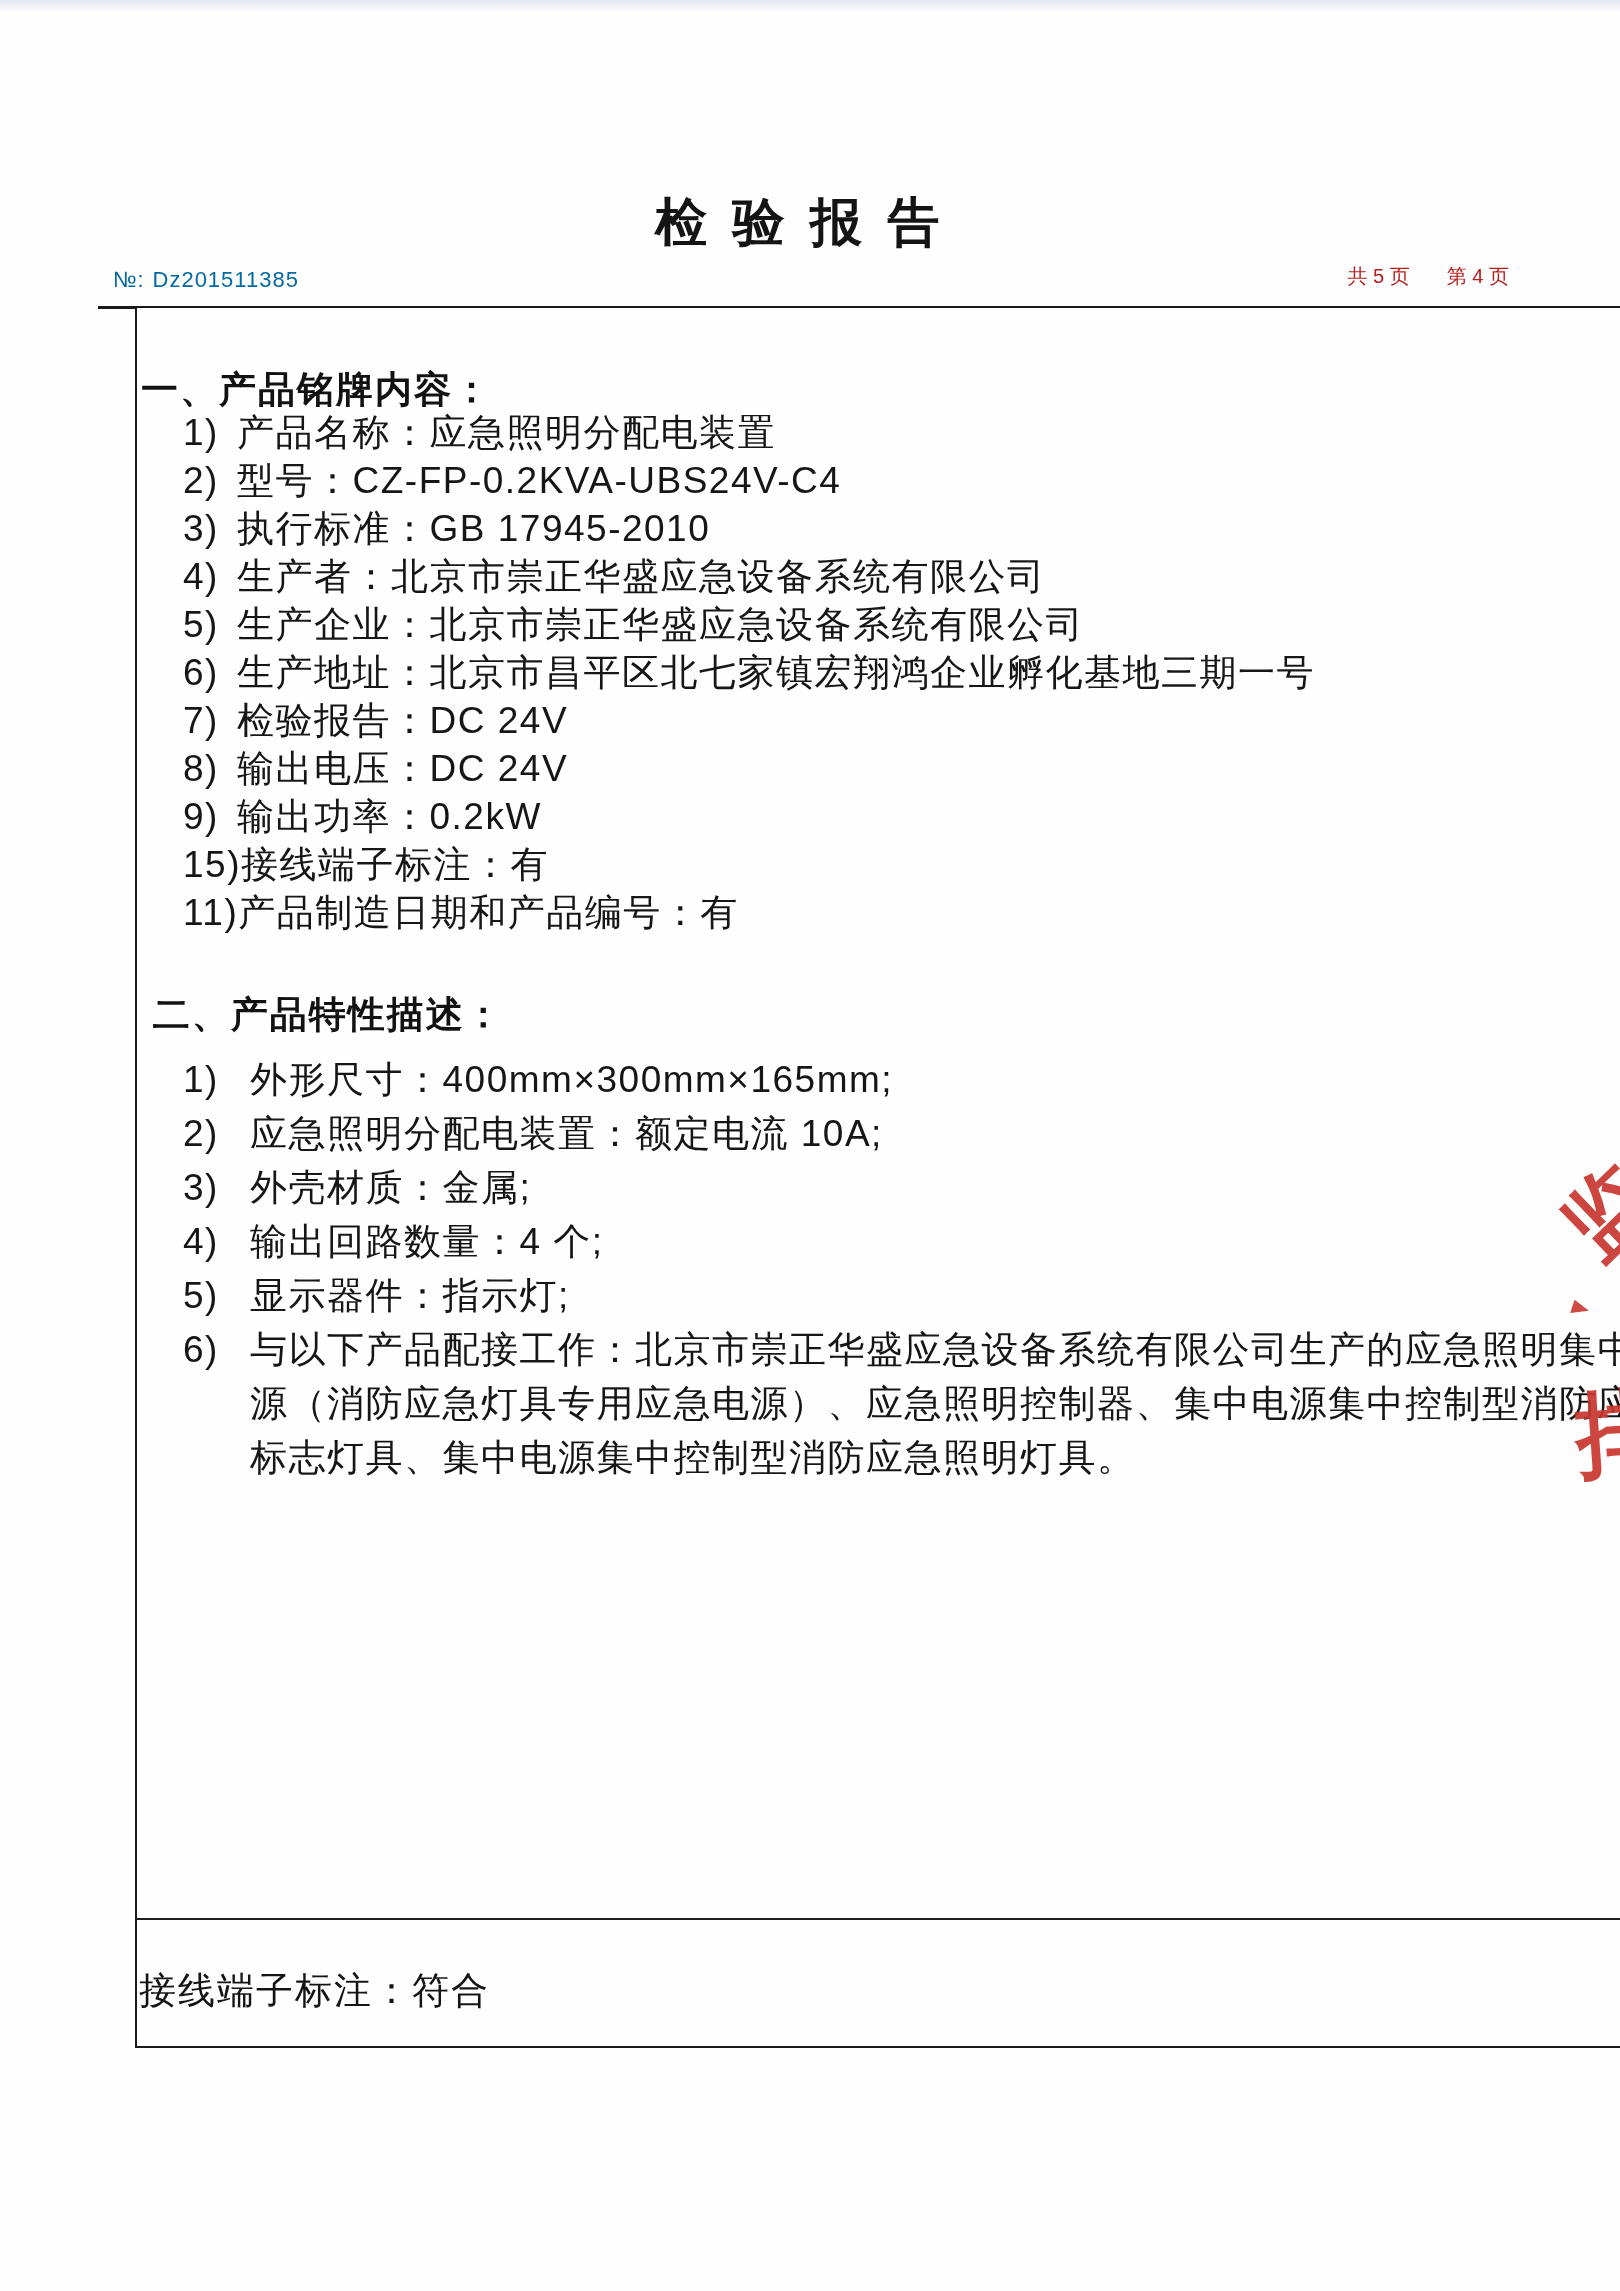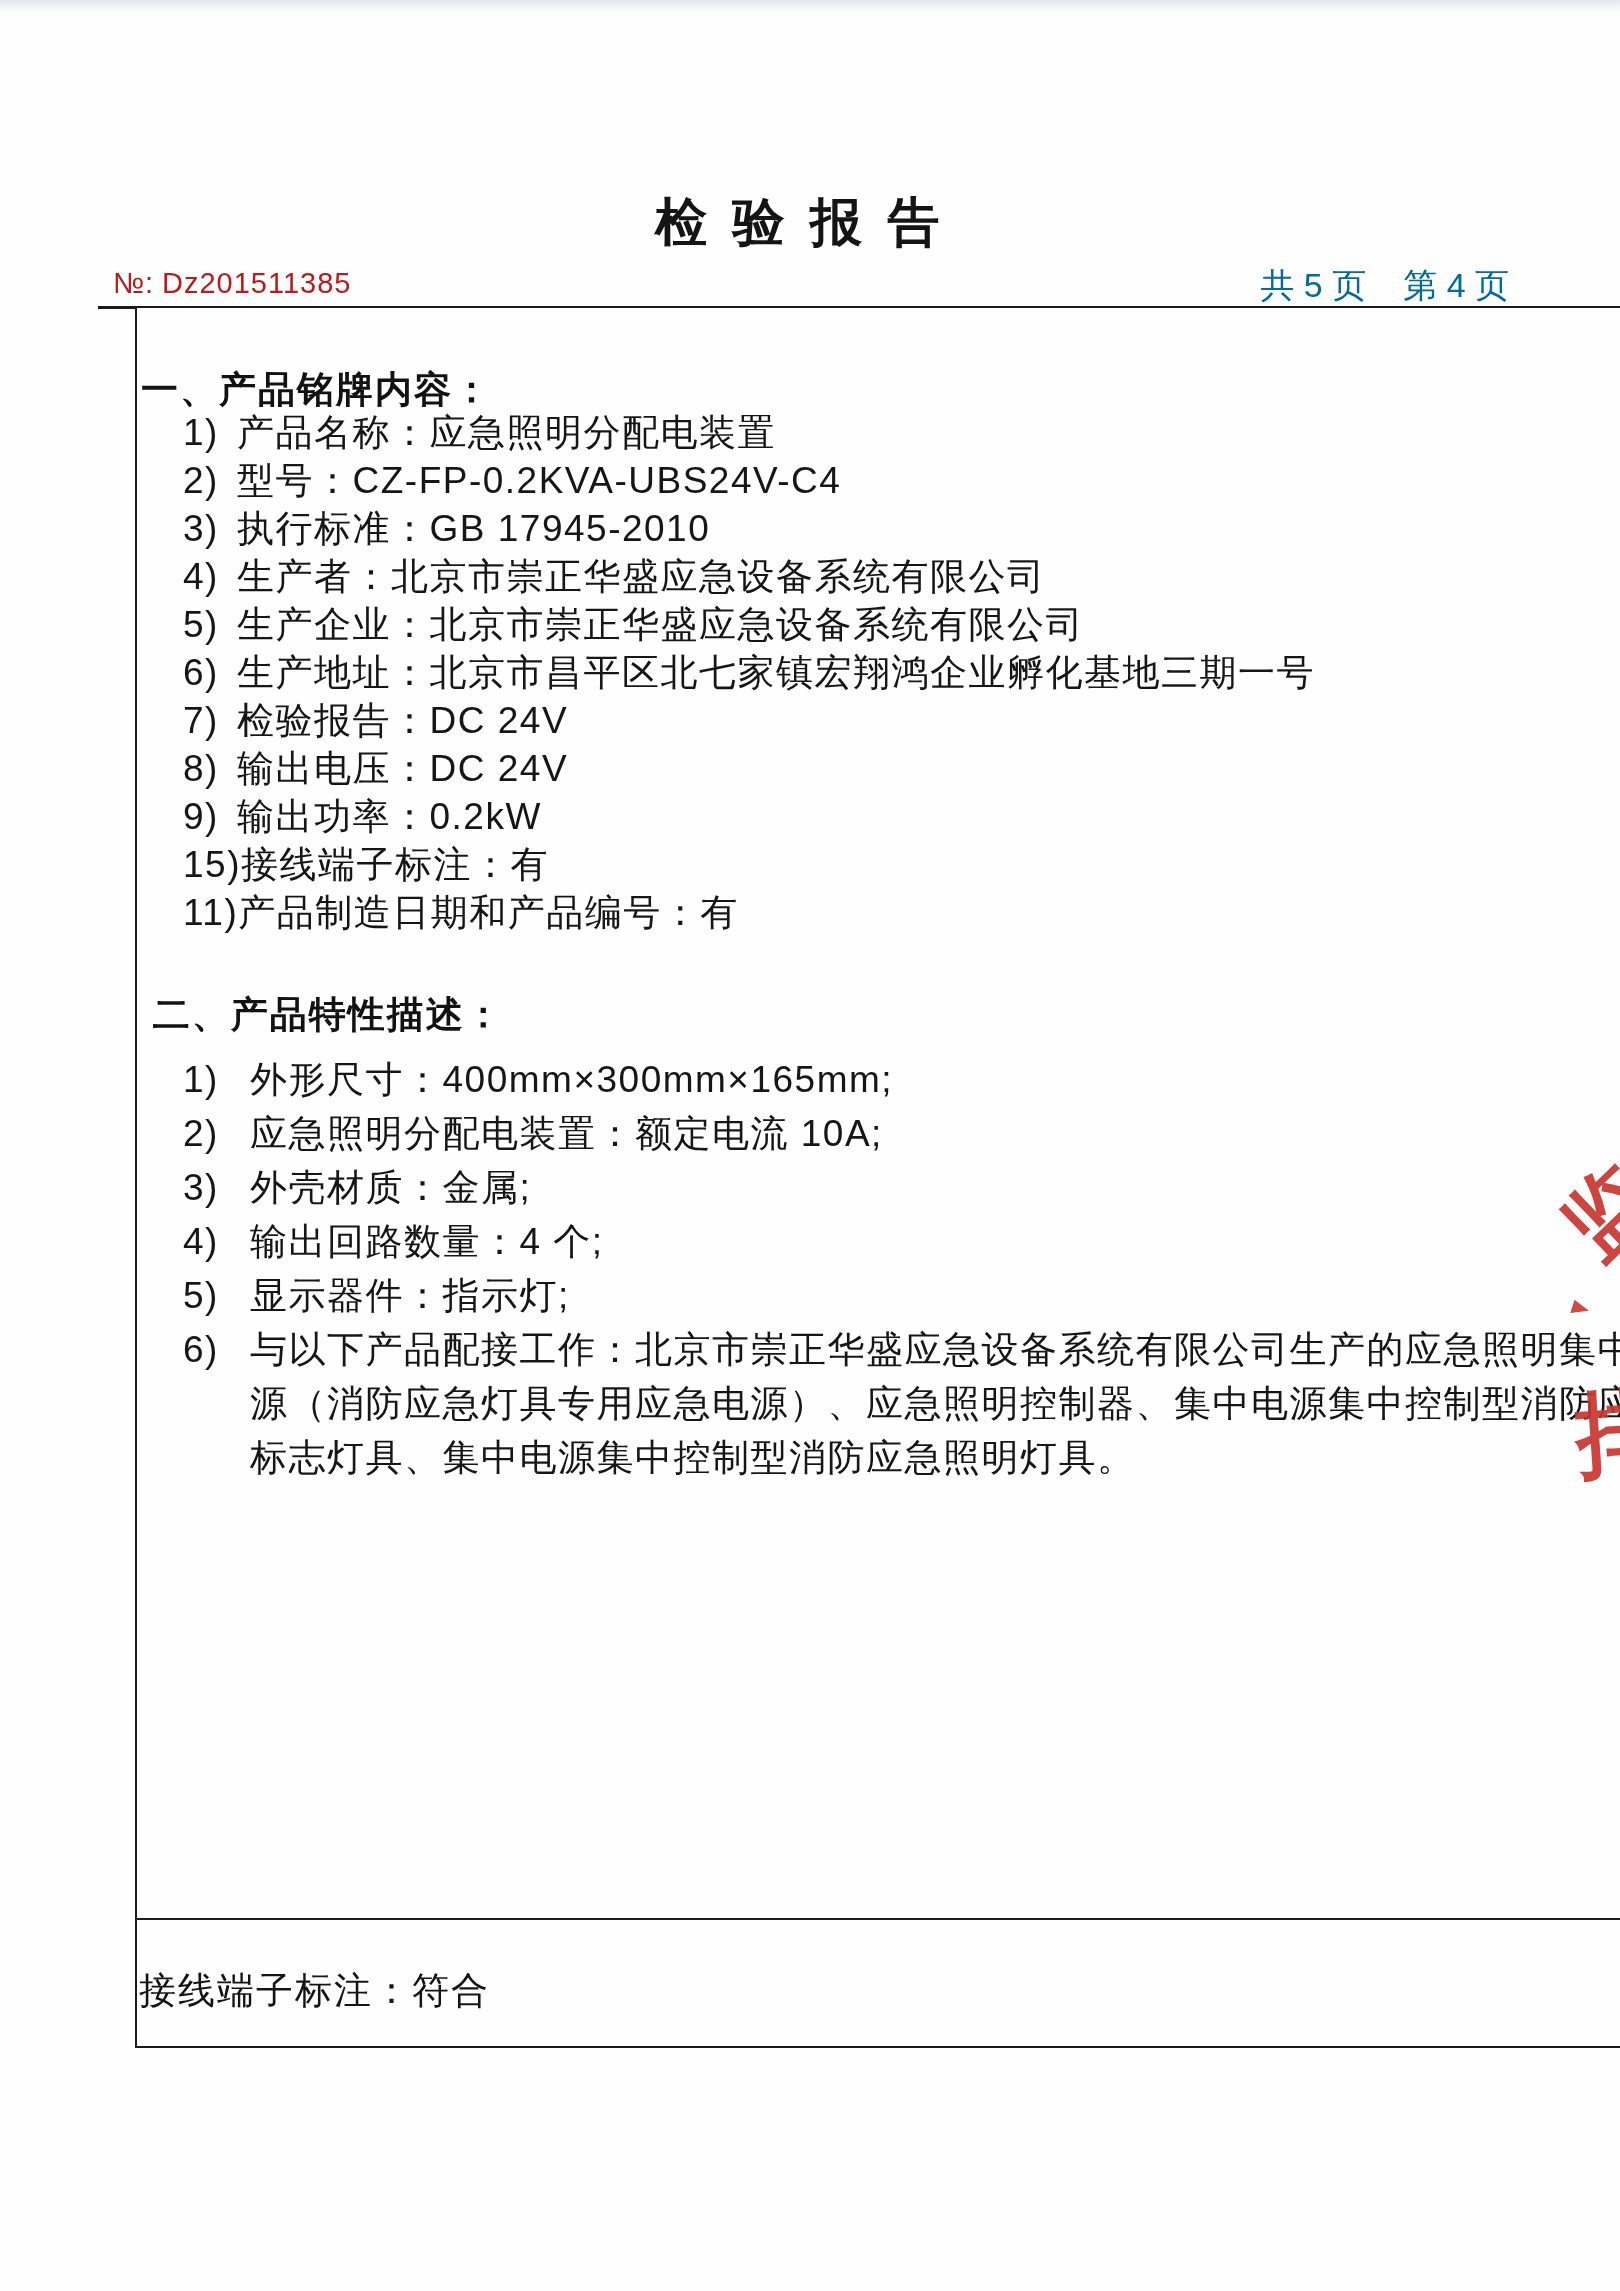--- a/index.html
+++ b/index.html
@@ -41,33 +41,33 @@
     font-size: 52px;
     font-weight: bold;
     letter-spacing: 25.5px;
     color: #141414;
     white-space: nowrap;
   }
 
   .no-row {
     position: absolute;
     left: 113px; top: 267px;
-    font-size: 29px;
-    color: #b91c1c;
+    font-size: 22px;
+    color: #0369a1;
     letter-spacing: 1px;
     white-space: nowrap;
   }
   .no-row .no-label { margin-right: 7.8px; }
 
   .page-count {
     position: absolute;
     top: 263px;
     right: 111px; 
-    font-size: 34px;
-    color: #0369a1;
+    font-size: 20px;
+    color: #b91c1c;
     white-space: nowrap;
     text-align: right;
   }
   .page-count .total { margin-right: 37px; }
 
   .content-box {
     position: absolute;
     left: 135px; top: 306px;
     width: 1567px;
     height: 1742px;

